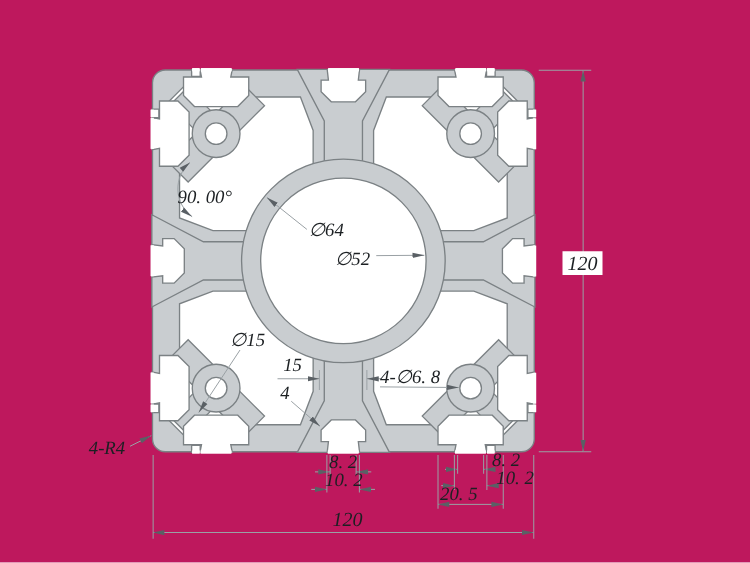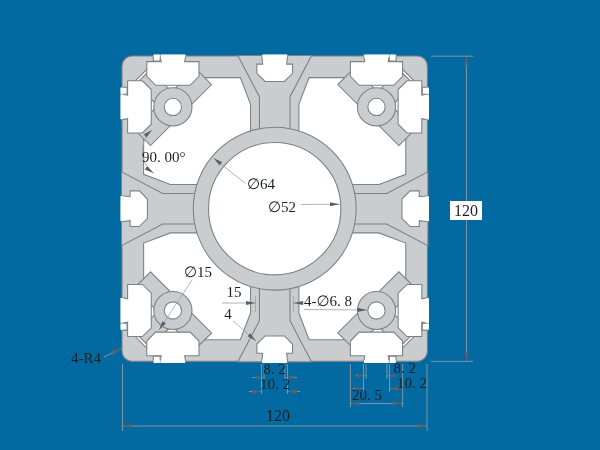--- a/index.html
+++ b/index.html
@@ -1,17 +1,17 @@
 <!DOCTYPE html>
 <html><head>
 <meta charset="utf-8">
 <style>
   html,body{margin:0;padding:0;background:#ffffff;}
-  #stage{position:relative;width:600px;height:450px;background:#0369a1;overflow:hidden;
-         font-family:"Liberation Serif", serif;}
+  #stage{position:relative;width:600px;height:450px;background:#be185d;overflow:hidden;
+         font-family:"Liberation Serif", serif;font-style:italic;}
   svg{position:absolute;left:0;top:0;}
   .dimtxt{font-family:"Liberation Serif", serif;fill:#1c2023;}
   .t15{font-size:15px;}
   .t16{font-size:16px;}
 </style>
 </head>
 <body>
 
 <div id="stage">
 <svg width="600" height="450" viewBox="0 0 600 450">

